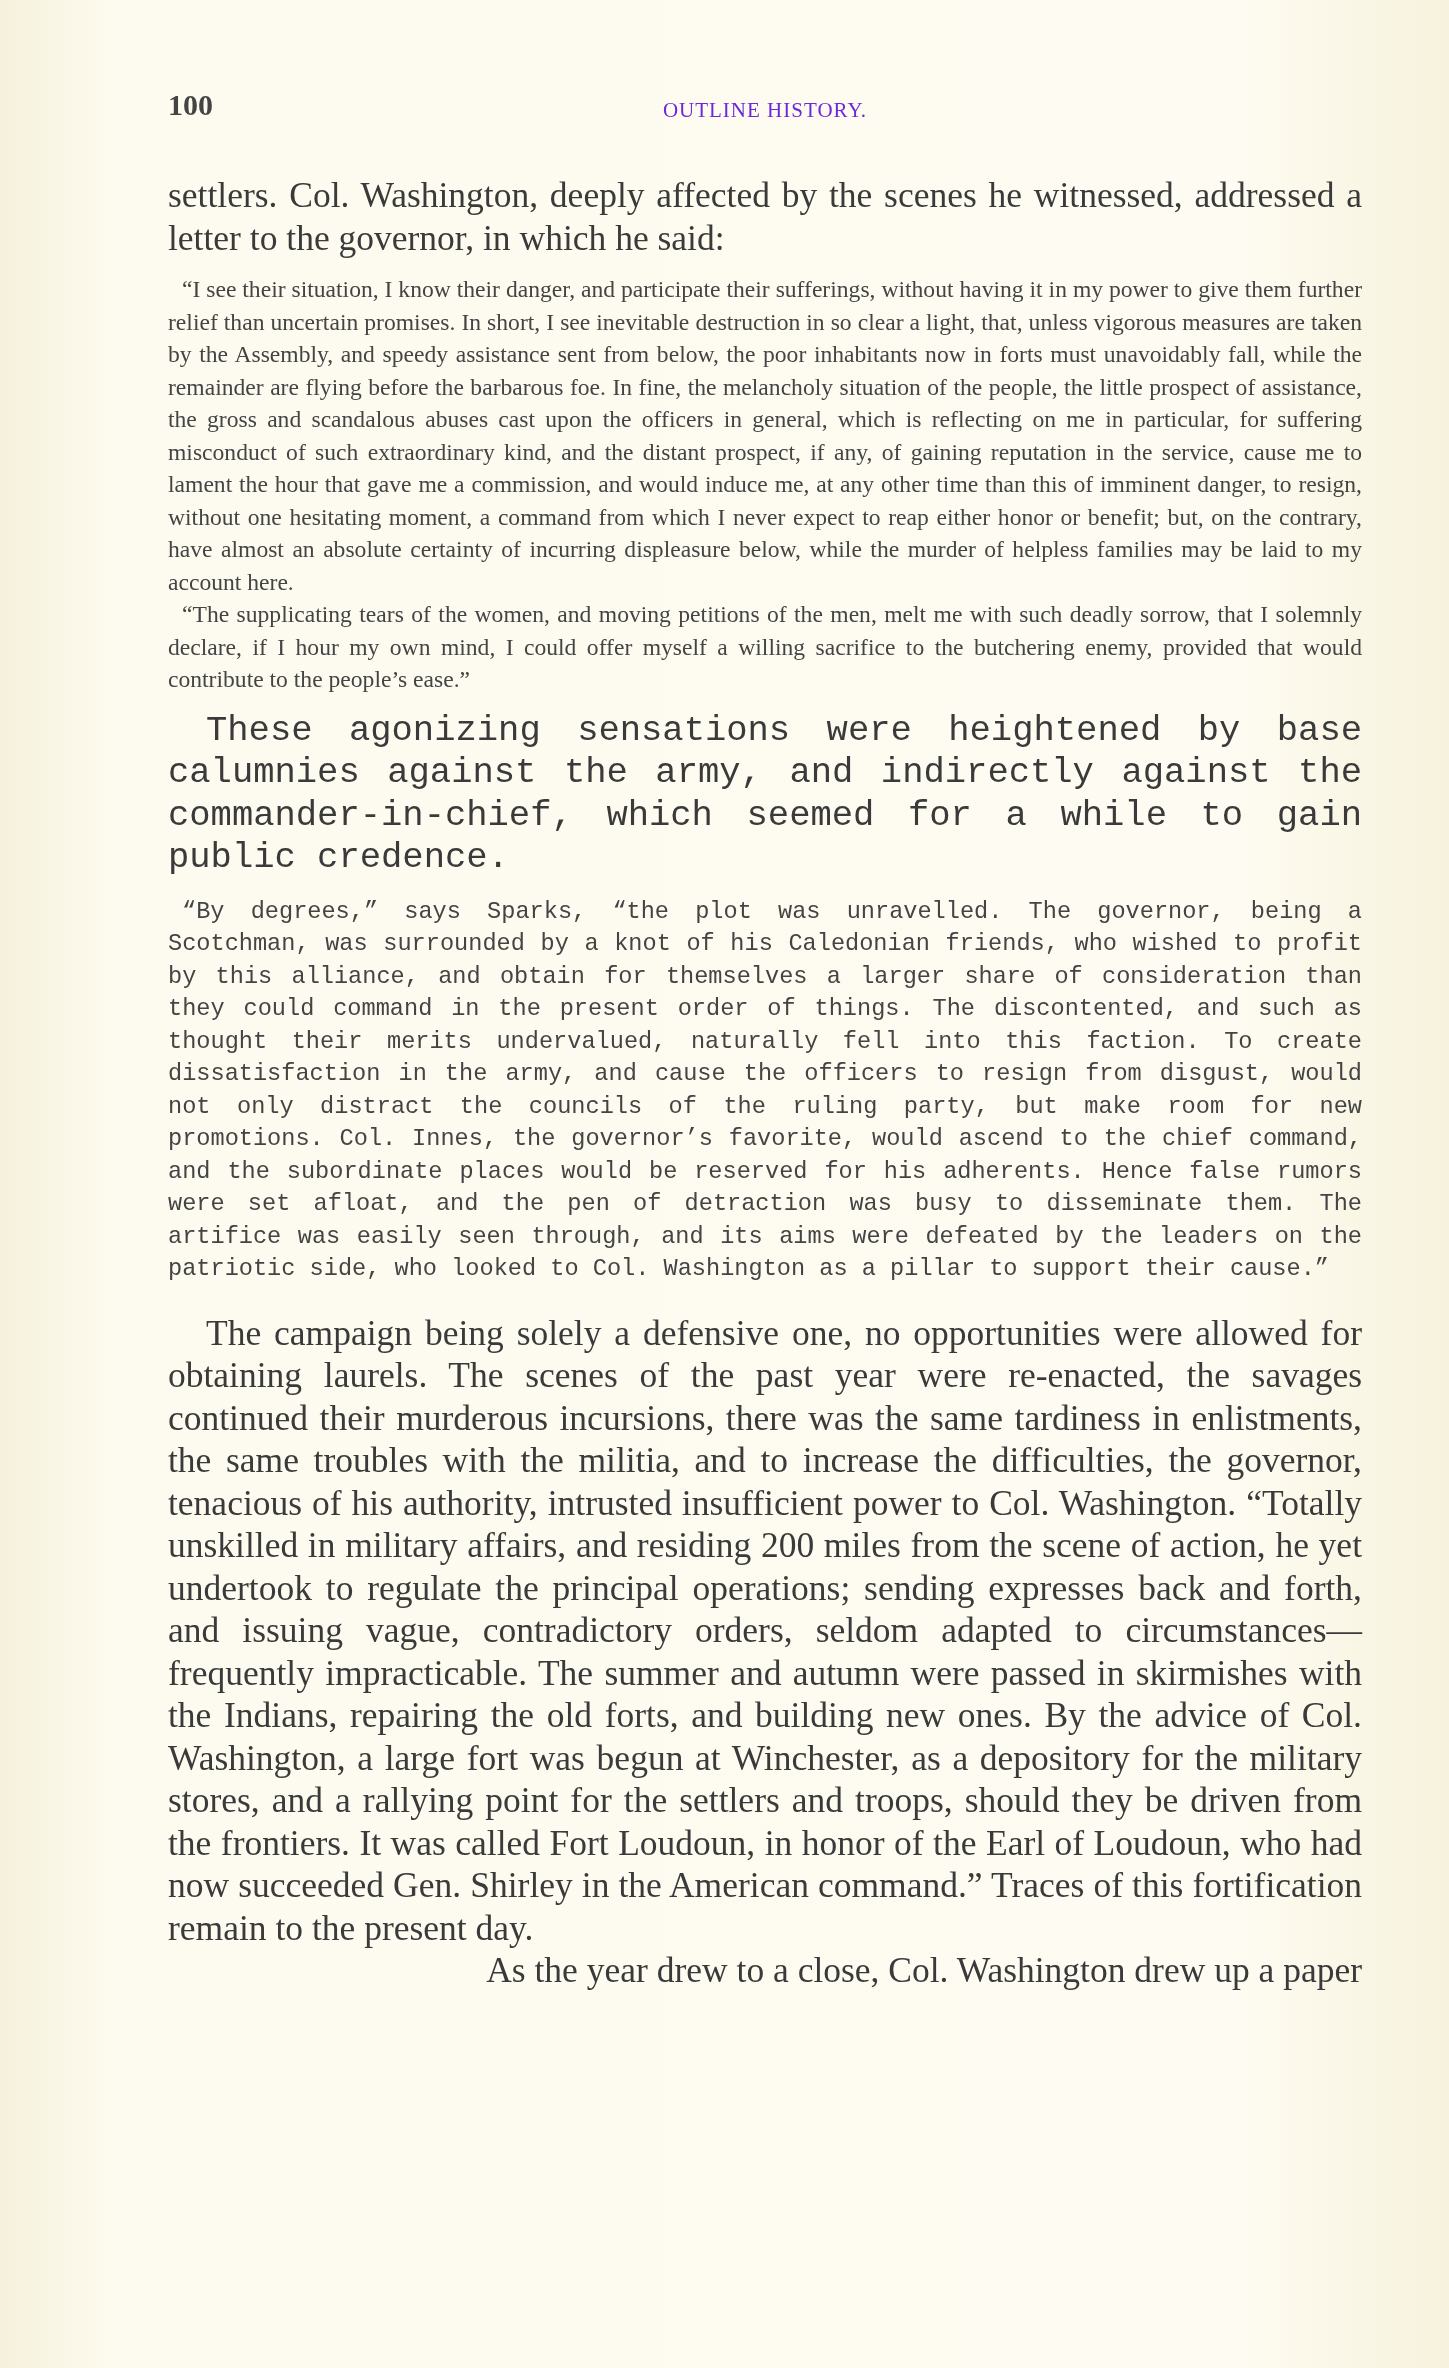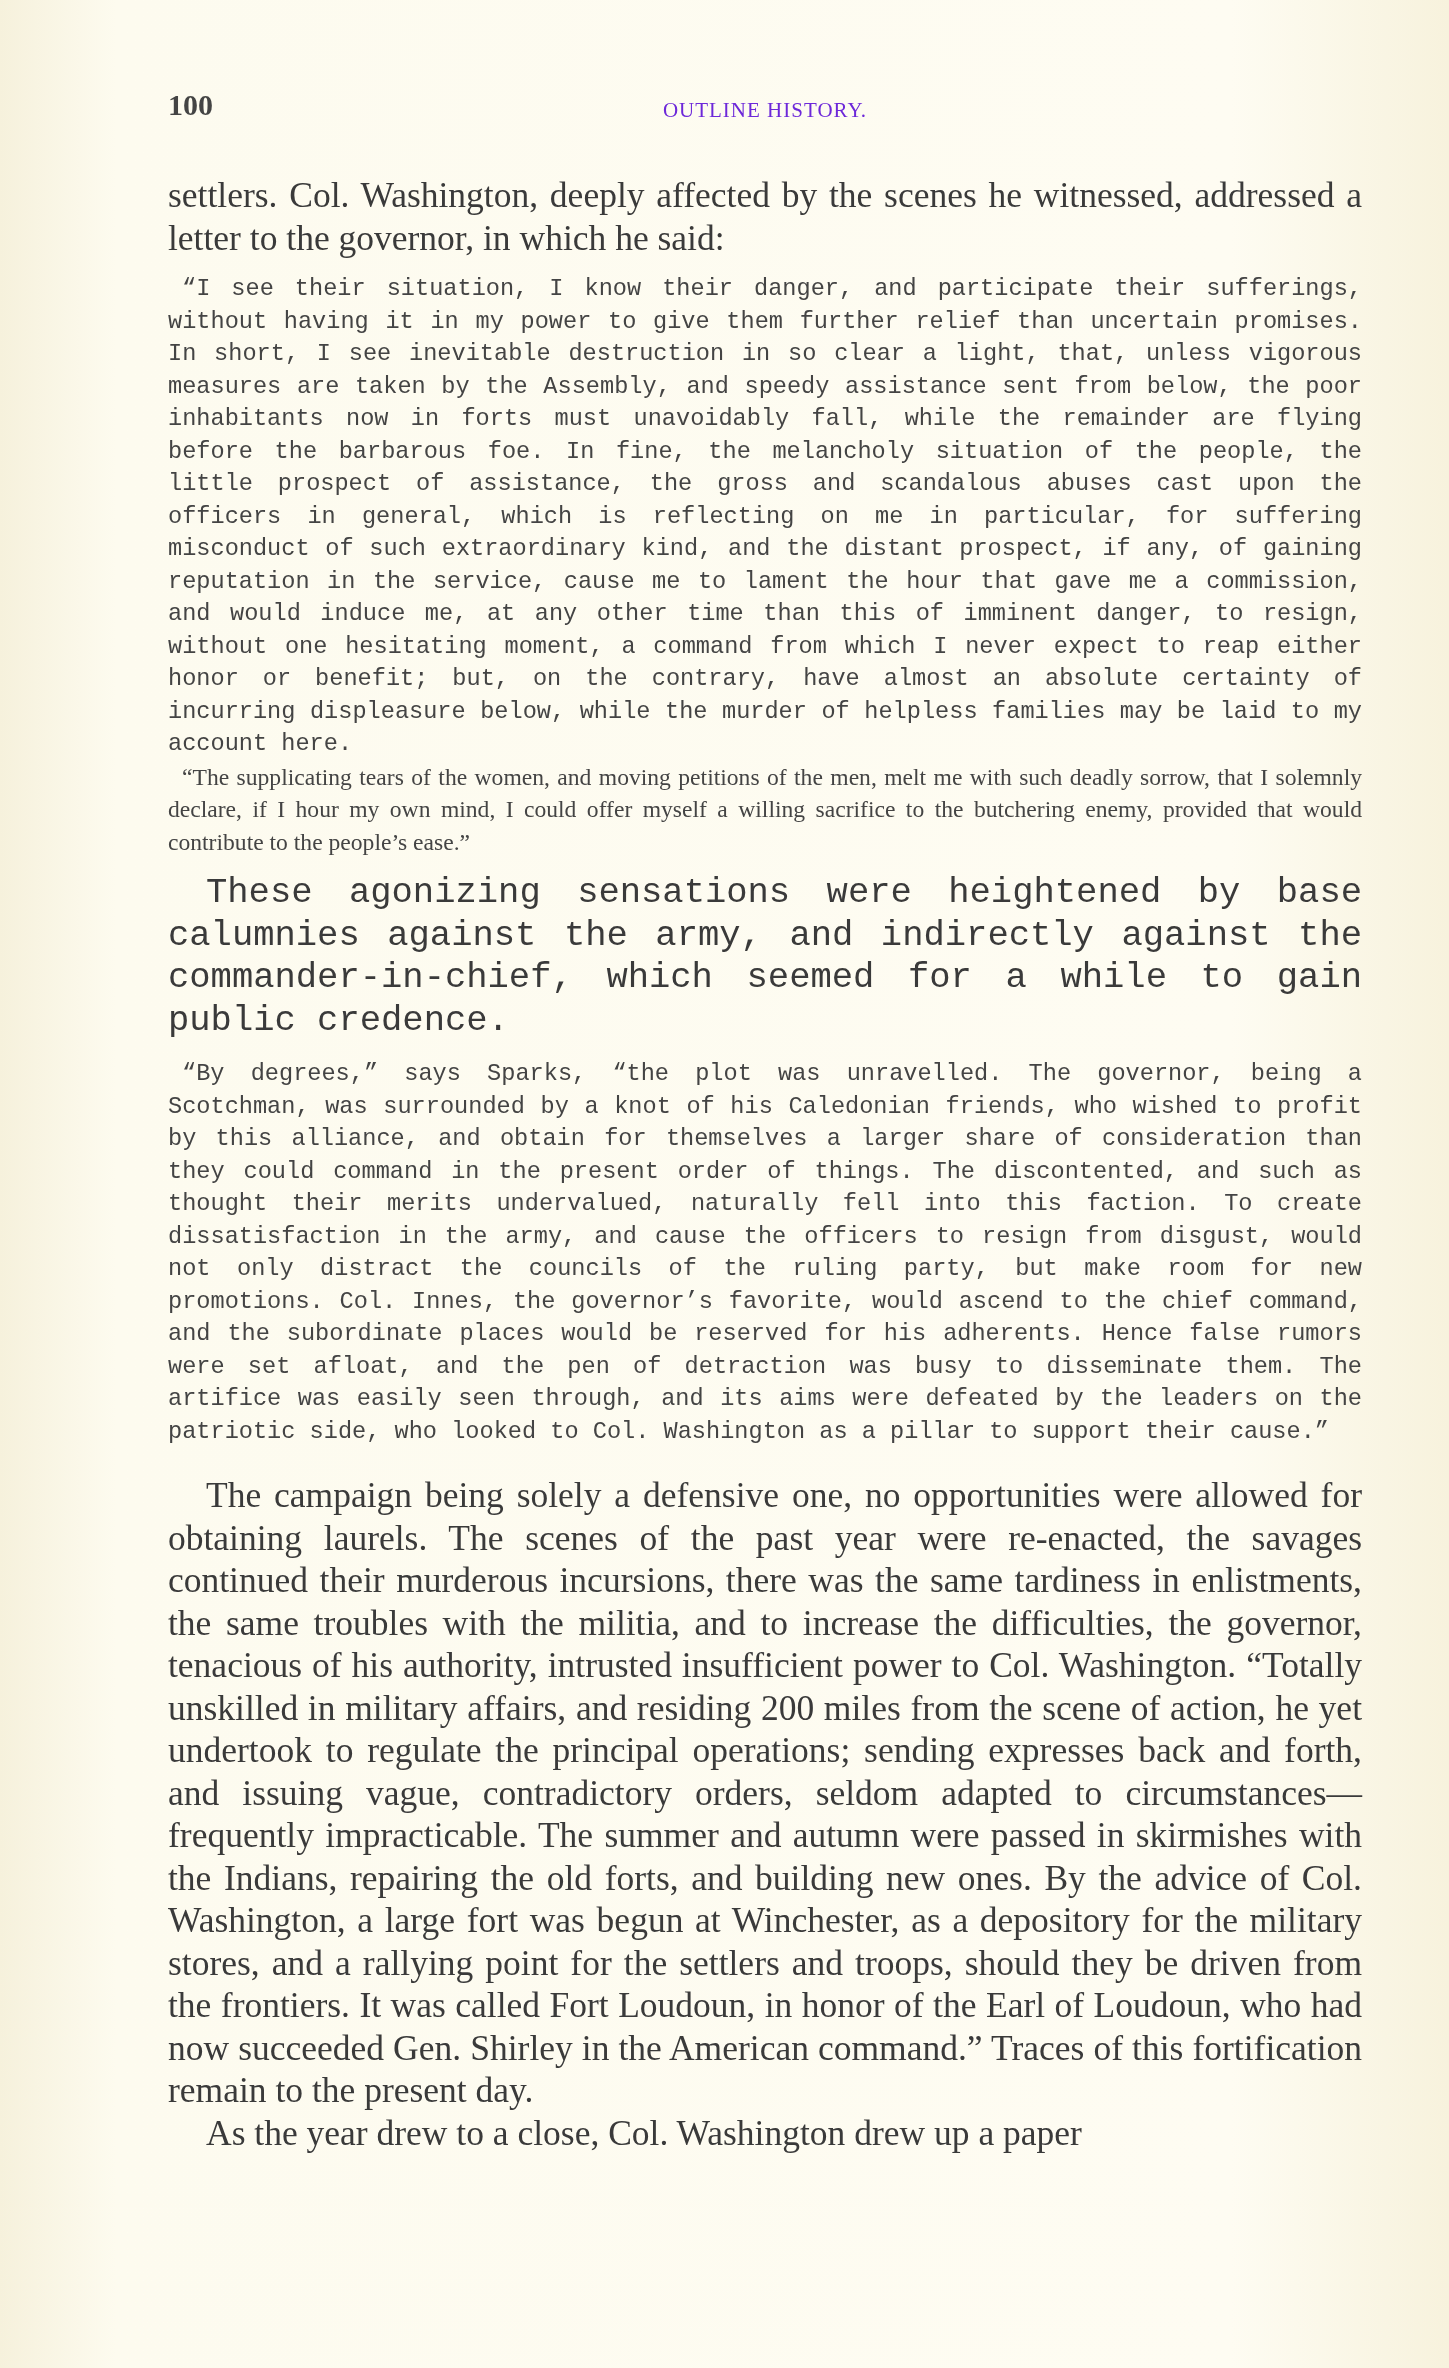--- a/index.html
+++ b/index.html
@@ -19,34 +19,34 @@
     font-size: 35.5px; line-height: 42.5px; text-align: justify; margin: 0;
     color: #3a3a3a;
   }
   .indent { text-indent: 38px; }
   .quote {
     font-size: 23.6px; line-height: 32.5px; text-align: justify; margin: 0;
     color: #444;
   }
   .quote.indent { text-indent: 14px; }
   .b1 { margin-top: 46px; }
-  .q1 { margin-top: 14px; font-family: Liberation Mono, monospace; }
+  .q1 { margin-top: 14px; }
   .b2 { margin-top: 14px; font-family: Liberation Mono, monospace; }
   .q2 { margin-top: 16px; font-family: Liberation Mono, monospace; }
   .b3 { margin-top: 26px; }
 </style>
 </head>
 <body>
 
 <div class="page">
   <div class="running-head">
     <span class="page-number">100</span>
     <span class="running-title">OUTLINE HISTORY.</span>
   </div>
 
   <p class="body-para b1">settlers. Col. Washington, deeply affected by the scenes he witnessed, addressed a letter to the governor, in which he said:</p>
   <p class="quote indent q1">“I see their situation, I know their danger, and participate their sufferings, without having it in my power to give them further relief than uncertain promises. In short, I see inevitable destruction in so clear a light, that, unless vigorous measures are taken by the Assembly, and speedy assistance sent from below, the poor inhabitants now in forts must unavoidably fall, while the remainder are flying before the barbarous foe. In fine, the melancholy situation of the people, the little prospect of assistance, the gross and scandalous abuses cast upon the officers in general, which is reflecting on me in particular, for suffering misconduct of such extraordinary kind, and the distant prospect, if any, of gaining reputation in the service, cause me to lament the hour that gave me a commission, and would induce me, at any other time than this of imminent danger, to resign, without one hesitating moment, a command from which I never expect to reap either honor or benefit; but, on the contrary, have almost an absolute certainty of incurring displeasure below, while the murder of helpless families may be laid to my account here.</p>
   <p class="quote indent">“The supplicating tears of the women, and moving petitions of the men, melt me with such deadly sorrow, that I solemnly declare, if I hour my own mind, I could offer myself a willing sacrifice to the butchering enemy, provided that would contribute to the people’s ease.”</p>
   <p class="body-para indent b2">These agonizing sensations were heightened by base calumnies against the army, and indirectly against the commander-in-chief, which seemed for a while to gain public credence.</p>
   <p class="quote indent q2">“By degrees,” says Sparks, “the plot was unravelled. The governor, being a Scotchman, was surrounded by a knot of his Caledonian friends, who wished to profit by this alliance, and obtain for themselves a larger share of consideration than they could command in the present order of things. The discontented, and such as thought their merits undervalued, naturally fell into this faction. To create dissatisfaction in the army, and cause the officers to resign from disgust, would not only distract the councils of the ruling party, but make room for new promotions. Col. Innes, the governor’s favorite, would ascend to the chief command, and the subordinate places would be reserved for his adherents. Hence false rumors were set afloat, and the pen of detraction was busy to disseminate them. The artifice was easily seen through, and its aims were defeated by the leaders on the patriotic side, who looked to Col. Washington as a pillar to support their cause.”</p>
   <p class="body-para indent b3">The campaign being solely a defensive one, no opportunities were allowed for obtaining laurels. The scenes of the past year were re-enacted, the savages continued their murderous incursions, there was the same tardiness in enlistments, the same troubles with the militia, and to increase the difficulties, the governor, tenacious of his authority, intrusted insufficient power to Col. Washington. “Totally unskilled in military affairs, and residing 200 miles from the scene of action, he yet undertook to regulate the principal operations; sending expresses back and forth, and issuing vague, contradictory orders, seldom adapted to circumstances—frequently impracticable. The summer and autumn were passed in skirmishes with the Indians, repairing the old forts, and building new ones. By the advice of Col. Washington, a large fort was begun at Winchester, as a depository for the military stores, and a rallying point for the settlers and troops, should they be driven from the frontiers. It was called Fort Loudoun, in honor of the Earl of Loudoun, who had now succeeded Gen. Shirley in the American command.” Traces of this fortification remain to the present day.</p>
-  <p class="body-para indent" style="text-align:left;">As the year drew to a close, Col. Washington drew up a paper</p>
+  <p class="body-para indent" style="text-align:right;">As the year drew to a close, Col. Washington drew up a paper</p>
 </div>
 
 </body></html>

